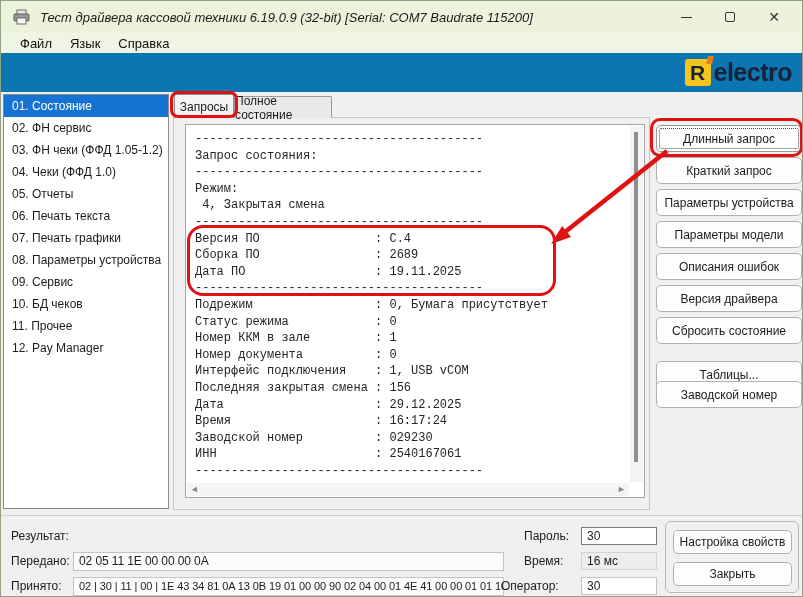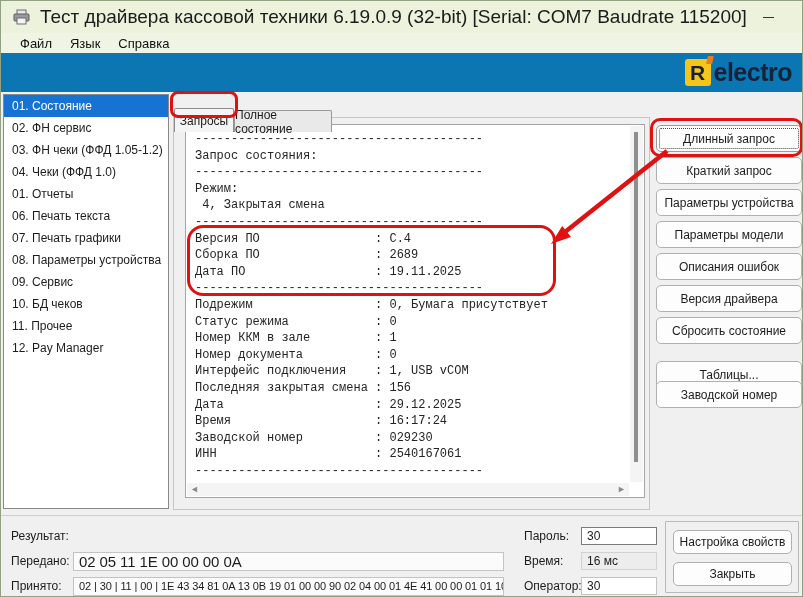--- a/index.html
+++ b/index.html
@@ -8,21 +8,21 @@
     position:relative; width:803px; height:597px;
     font-family:"Liberation Sans", sans-serif;
     background:#f0f0f0; border:1px solid #93a183; overflow:hidden;
   }
   
   .titlebar {
     position:absolute; left:0; top:0; width:100%; height:32px;
     background:#ecf2dc; display:flex; align-items:center; padding:0 6px 0 12px;
   }
   .app-icon { width:18px; height:16px; margin-right:9px; flex:0 0 auto; }
-  .title-text { font-size:19px; color:#1b1b1b; white-space:nowrap; }
+  .title-text { font-size:13px; color:#1b1b1b; white-space:nowrap;font-style:italic; }
   .win-controls { margin-left:auto; display:flex; align-items:center; }
   .win-btn { width:44px; height:30px; display:flex; align-items:center; justify-content:center; color:#333; }
   .min-glyph { width:11px; height:1px; background:#333; display:block; }
   .max-glyph { width:10px; height:10px; border:1px solid #333; border-radius:2px; display:block; }
   .close-glyph { font-size:14px; line-height:1; color:#333; }
   
   .menubar {
     position:absolute; left:0; top:32px; width:100%; height:20px;
     background:#f0f4e4; display:flex; align-items:center; padding-left:10px; gap:0;
   }
@@ -43,21 +43,21 @@
   
   .main { position:absolute; left:0; top:91px; width:100%; height:423px; background:#f0f0f0; }
   
   .sidebar {
     position:absolute; left:2px; top:2px; width:166px; height:415px;
     background:#ffffff; border:1px solid #898989; overflow:hidden;
   }
   .side-item { height:22px; line-height:22px; font-size:12px; color:#1c1c1c; padding-left:8px; white-space:nowrap; }
   .side-item.selected { background:#1673d3; color:#ffffff; }
   
-  .tab { position:absolute; font-size:12px; color:#1c1c1c; display:flex; align-items:center; justify-content:center;margin-top:14px; }
+  .tab { position:absolute; font-size:12px; color:#1c1c1c; display:flex; align-items:center; justify-content:center; }
   .tab-active {
     left:173px; top:2px; width:60px; height:24px;
     background:#f4f4f4; border:1px solid #8e8e8e; border-bottom:none; border-radius:2px 2px 0 0; z-index:2;
   }
   .tab-inactive {
     left:233px; top:4px; width:98px; height:22px;
     background:#e9e9e9; border:1px solid #9a9a9a; border-bottom:none; border-radius:2px 2px 0 0; z-index:1;
   }
   .tab-page {
     position:absolute; left:172px; top:25px; width:477px; height:393px;
@@ -93,21 +93,21 @@
     background:#fbfbfb; border:1px solid #c3c3c3; font-size:11px; color:#1c1c1c;
     line-height:17px; padding-left:5px; white-space:nowrap; overflow:hidden; letter-spacing:-0.1px;
   }
   .p-field {
     position:absolute; left:580px; width:76px; height:18px;
     font-size:12px; color:#1c1c1c; line-height:16px; padding-left:5px; white-space:nowrap;
   }
   .p-input { background:#ffffff; border:1px solid #7a7a7a; font-family:"Liberation Sans",sans-serif; }
   .p-flat  { background:#ededed; border:1px solid #d2d2d2; }
   .p-plain { background:#ffffff; border:1px solid #c3c3c3; font-family:"Liberation Sans",sans-serif; }
-  .b-group { position:absolute; left:664px; top:5px; width:134px; height:72px; border:1px solid #b9b9b9; border-radius:1px; background:#f0f0f0; }
+  .b-group { position:absolute; left:664px; top:5px; width:134px; height:72px; border:1px solid #b9b9b9; border-radius:6px; background:#f0f0f0; }
   .b-group .action-btn { left:7px; width:119px; height:24px; }
   
   .ann { position:absolute; border:3px solid #e01111; pointer-events:none; z-index:10; background:transparent; }
   .ann-tab { left:169px; top:90px; width:68px; height:27px; border-radius:8px; }
   .ann-btn { left:649px; top:117px; width:153px; height:39px; border-radius:10px; }
   .ann-ver { left:186px; top:224px; width:369px; height:71px; border-radius:16px; }
   .ann-arrow { position:absolute; left:540px; top:140px; width:136px; height:115px; pointer-events:none; z-index:10; }
 </style>
 </head>
 <body>
@@ -152,21 +152,21 @@
   </div>
 
   <div class="main">
 
     <div class="sidebar">
 
     <div class="side-item selected">01. Состояние</div>
         <div class="side-item">02. ФН сервис</div>
         <div class="side-item">03. ФН чеки (ФФД 1.05-1.2)</div>
         <div class="side-item">04. Чеки (ФФД 1.0)</div>
-        <div class="side-item">01. Отчеты</div>
+        <div class="side-item">05. Отчеты</div>
         <div class="side-item">06. Печать текста</div>
         <div class="side-item">07. Печать графики</div>
         <div class="side-item">08. Параметры устройства</div>
         <div class="side-item">09. Сервис</div>
         <div class="side-item">10. БД чеков</div>
         <div class="side-item">11. Прочее</div>
         <div class="side-item">12. Pay Manager</div>
       </div>
 
     <div class="tab tab-active">Запросы</div>
@@ -217,29 +217,29 @@
         <div class="action-btn" style="top: 160px;">Версия драйвера</div>
         <div class="action-btn" style="top: 192px;">Сбросить состояние</div>
         <div class="action-btn" style="top: 224px; margin-top: 12px;">Таблицы...</div>
         <div class="action-btn" style="top: 256px;">Заводской номер</div>
       </div>
   </div>
 
   <div class="bottom">
     <span class="b-label" style="left:10px; top:13px;">Результат:</span>
     <span class="b-label" style="left:10px; top:38px;">Передано:</span>
-    <div class="b-field" style="top:36px; font-size:15px;">02 05 11 1E 00 00 00 0A</div>
+    <div class="b-field" style="top:36px; font-size:12px;">02 05 11 1E 00 00 00 0A</div>
     <span class="b-label" style="left:10px; top:63px;">Принято:</span>
     <div class="b-field" style="top:61px;">02 | 30 | 11 | 00 | 1E 43 34 81 0A 13 0B 19 01 00 00 90 02 04 00 01 4E 41 00 00 01 01 10 1D</div>
 
     <span class="b-label" style="left:523px; top:13px;">Пароль:</span>
     <div class="p-field p-input" style="top:11px;">30</div>
     <span class="b-label" style="left:523px; top:38px;">Время:</span>
     <div class="p-field p-flat" style="top:36px;">16 мс</div>
-    <span class="b-label" style="left:523px; top:63px;">Оператор:</span>
+    <span class="b-label" style="left:500px; top:63px;">Оператор:</span>
     <div class="p-field p-plain" style="top:61px;">30</div>
 
     <div class="b-group">
       <div class="action-btn" style="top:8px;">Настройка свойств</div>
       <div class="action-btn" style="top:40px;">Закрыть</div>
     </div>
   </div>
 
   <div class="ann ann-tab"></div>
   <div class="ann ann-btn"></div>

